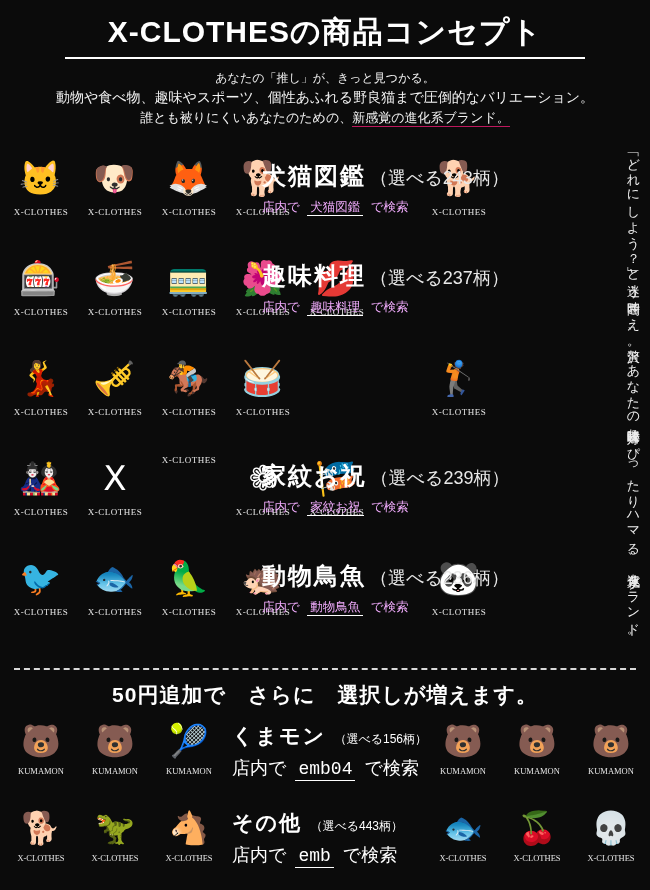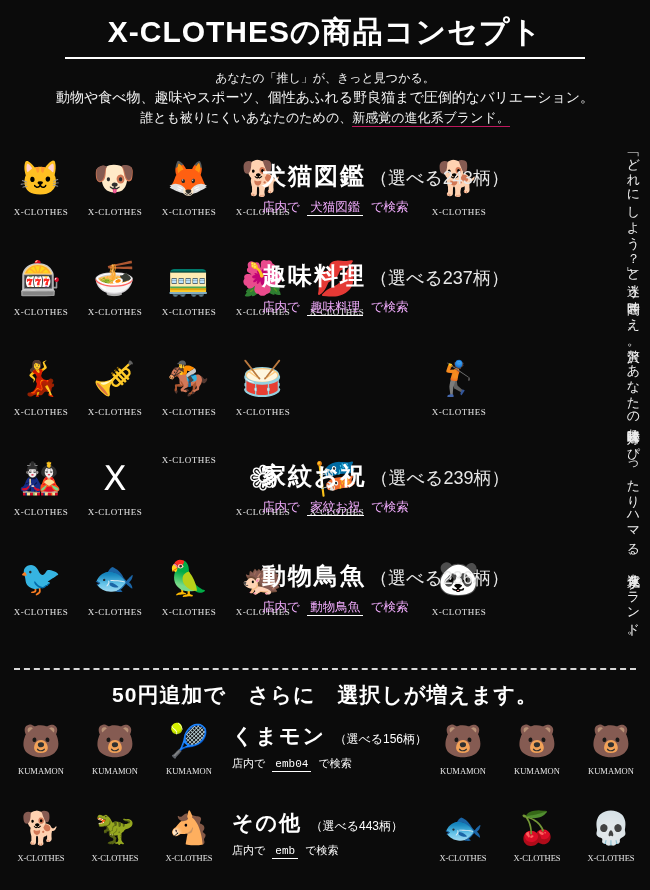--- a/index.html
+++ b/index.html
@@ -101,21 +101,21 @@
   .brows { position:absolute; top:716px; left:0; width:650px; }
   .brow { position:relative; height:87px; }
   .bicons-left { position:absolute; left:4px; top:0; display:flex; }
   .bicon-cell { width:74px; text-align:center; }
   .bicon-art { height:50px; display:flex; align-items:center; justify-content:center; font-size:32px; }
   .bicon-label { font-family:"Liberation Serif", serif; font-size:8.5px; color:#e6e6e6; }
   .bicons-right { position:absolute; right:2px; top:0; display:flex; }
   .bcat-text { position:absolute; left:232px; top:6px; width:240px; }
   .bcat-name { font-size:21px; font-weight:bold; letter-spacing:2px; }
   .bcat-count { font-size:12px; margin-left:4px;text-align:right; }
-  .bcat-howto { margin-top:6px; font-size:11px; }
+  .bcat-howto { margin-top:6px; font-size:18px; }
 
   .mono { font-family:"Liberation Mono", monospace; }
 </style>
 </head>
 <body>
 
 <div class="page">
 
   <div>
     <div class="title">X-CLOTHESの商品コンセプト</div>

